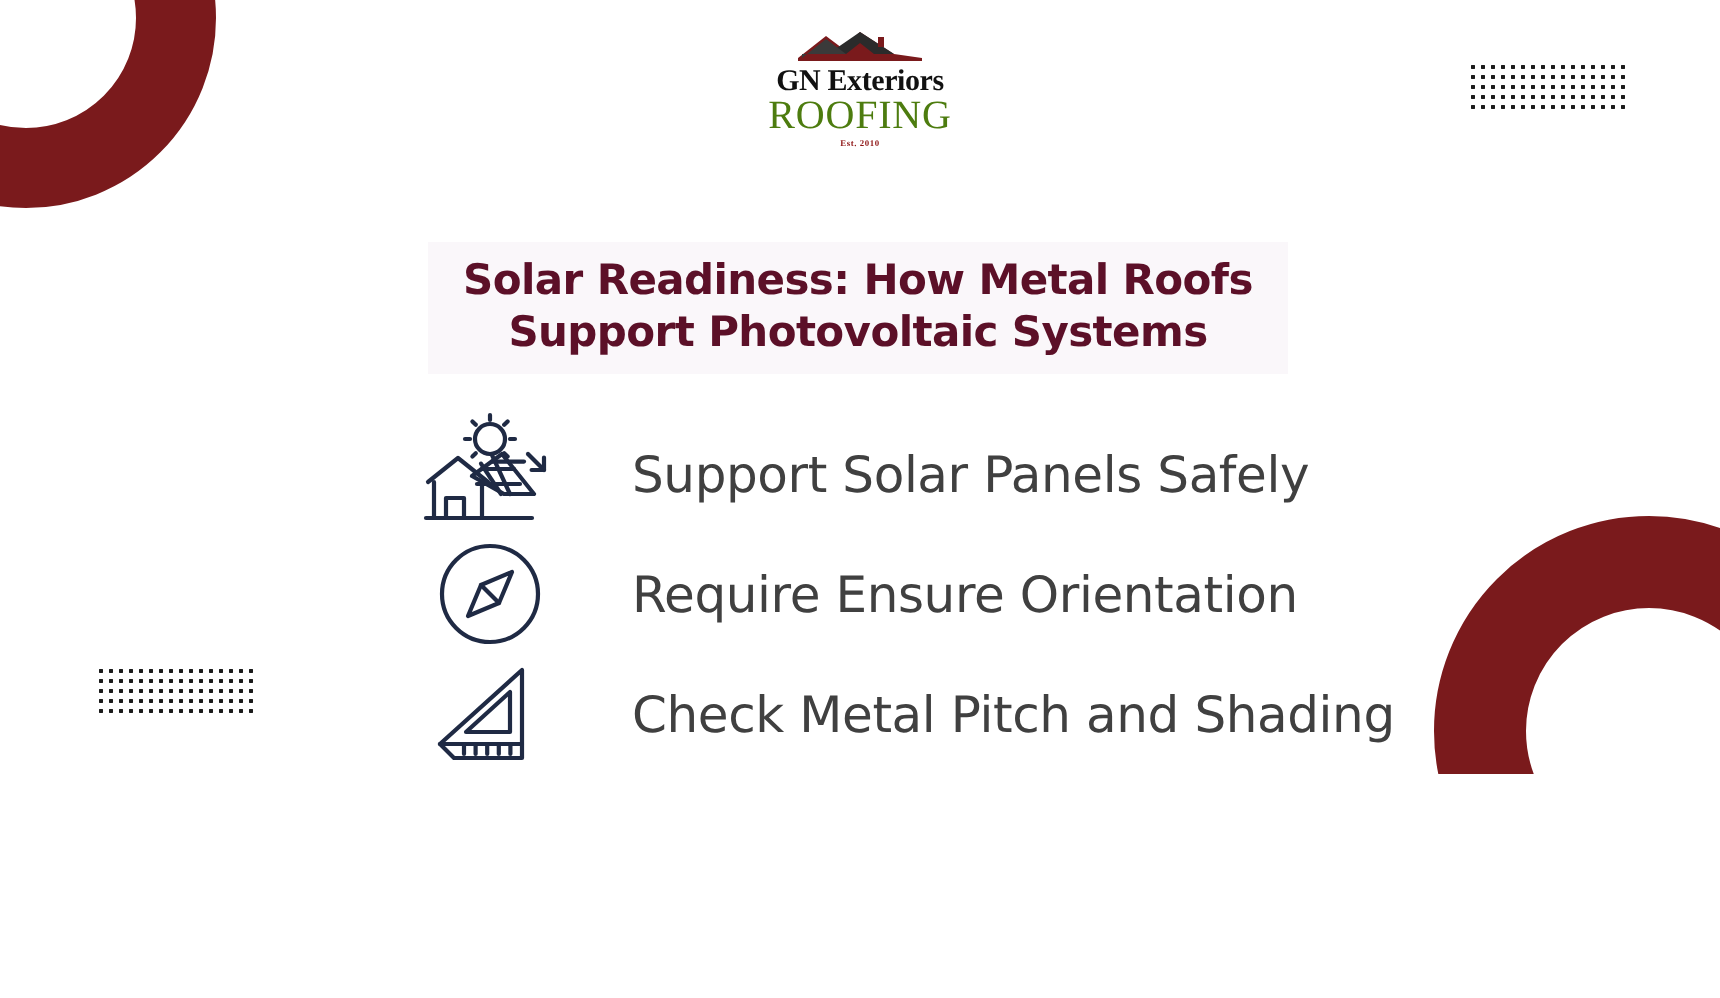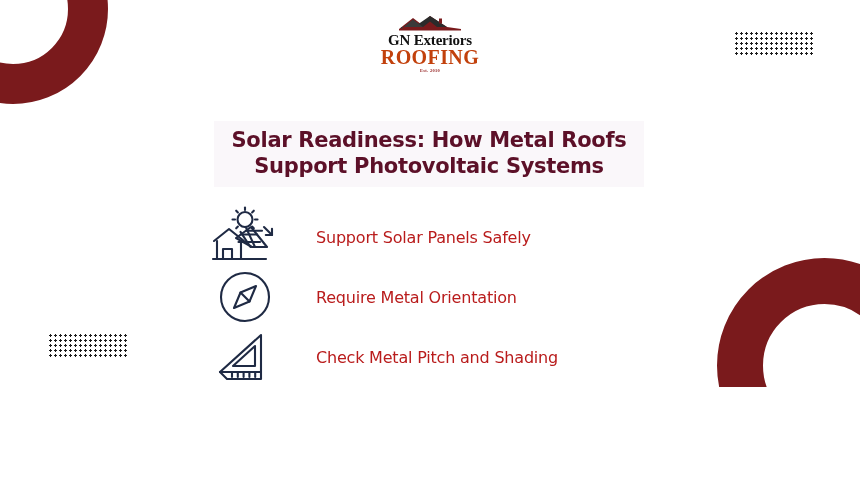--- a/index.html
+++ b/index.html
@@ -78,24 +78,24 @@
   #logo-wordmark {
     font-family: "Liberation Serif", serif;
     font-weight: bold;
     font-size: 15px;
     letter-spacing: -0.2px;
     color: #111111;
     line-height: 1.02;
   }
   #logo-roofing {
     font-family: "Liberation Serif", serif;
-    font-weight: bold;
+    font-weight: normal;
     font-size: 20px;
     letter-spacing: 0.4px;
-    color: #c2410c;
+    color: #4d7c0f;
     line-height: 1.0;
     margin-top: -1px;
   }
   #logo-est {
     font-family: "Liberation Serif", serif;
     font-weight: bold;
     font-size: 4.4px;
     letter-spacing: 0.3px;
     color: #8E1414;
     margin-top: 1px;
@@ -140,22 +140,22 @@
     min-width: 76px;
     display: flex;
     align-items: center;
     justify-content: center;
   }
   .bullet-icon svg {
     display: block;
   }
   .bullet-label {
     font-family: "DejaVu Sans", sans-serif;
-    font-size: 16px;
-    color: #b91c1c;
+    font-size: 25px;
+    color: #404040;
     letter-spacing: -0.2px;
     padding-left: 33px;
     white-space: nowrap;
   }
 </style>
 </head>
 <body>
 
 <div id="canvas">
 
@@ -219,21 +219,21 @@
     </div>
 
     <div class="bullet-row">
       <span class="bullet-icon">
         <svg width="56" height="56" viewBox="0 0 56 56" fill="none" stroke="#1F2A44" stroke-width="2.1" stroke-linecap="round" stroke-linejoin="round" aria-hidden="true">
           <circle cx="28" cy="28" r="24"></circle>
           <path d="M39 17 L32.5 32.5 L17 39 L23.5 23.5 Z"></path>
           <path d="M23.5 23.5 L32.5 32.5"></path>
         </svg>
       </span>
-      <span class="bullet-label">Require Metal Orientation</span>
+      <span class="bullet-label">Require Ensure Orientation</span>
     </div>
 
 
     <div class="bullet-row">
       <span class="bullet-icon">
         <svg width="58" height="50" viewBox="0 0 58 50" fill="none" stroke="#1F2A44" stroke-width="2.1" stroke-linecap="round" stroke-linejoin="round" aria-hidden="true">
           <path d="M45 3 L45 40 L4 40 Z"></path>
           <path d="M39 14 L39 34 L17 34 Z"></path>
           <path d="M4 40 L45 40 L45 47 L11 47 Z"></path>
           <path d="M16 40 L16 45"></path>

